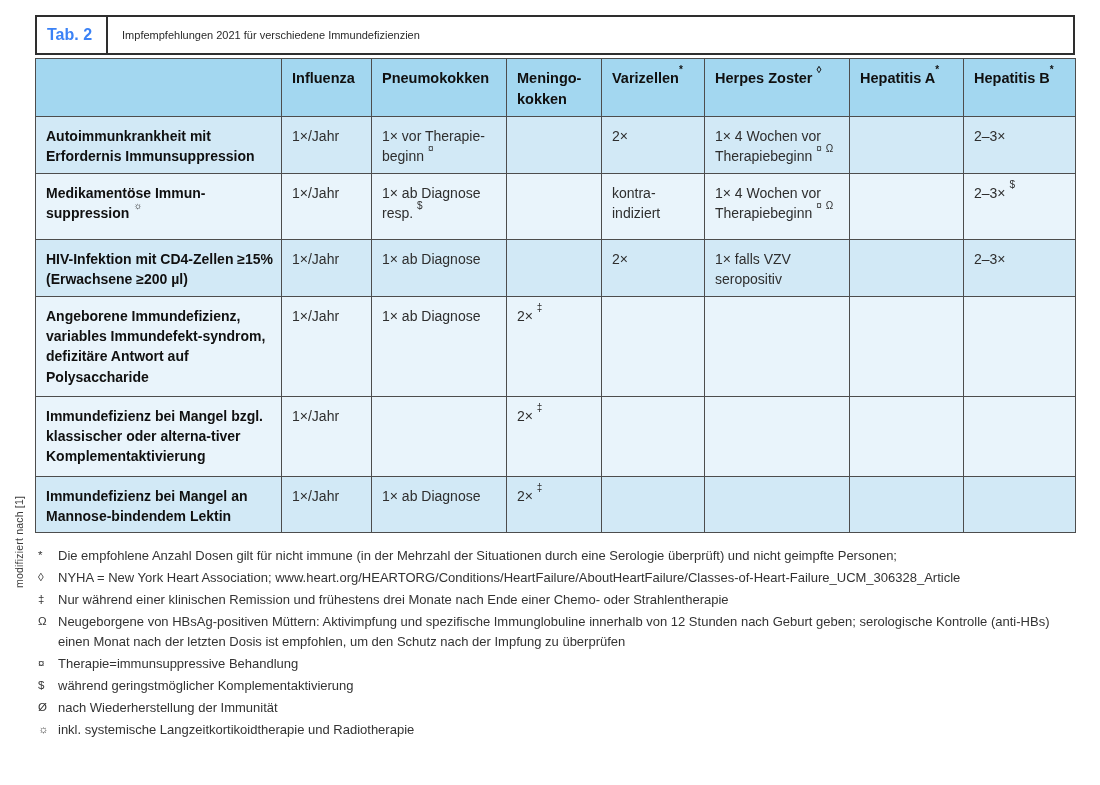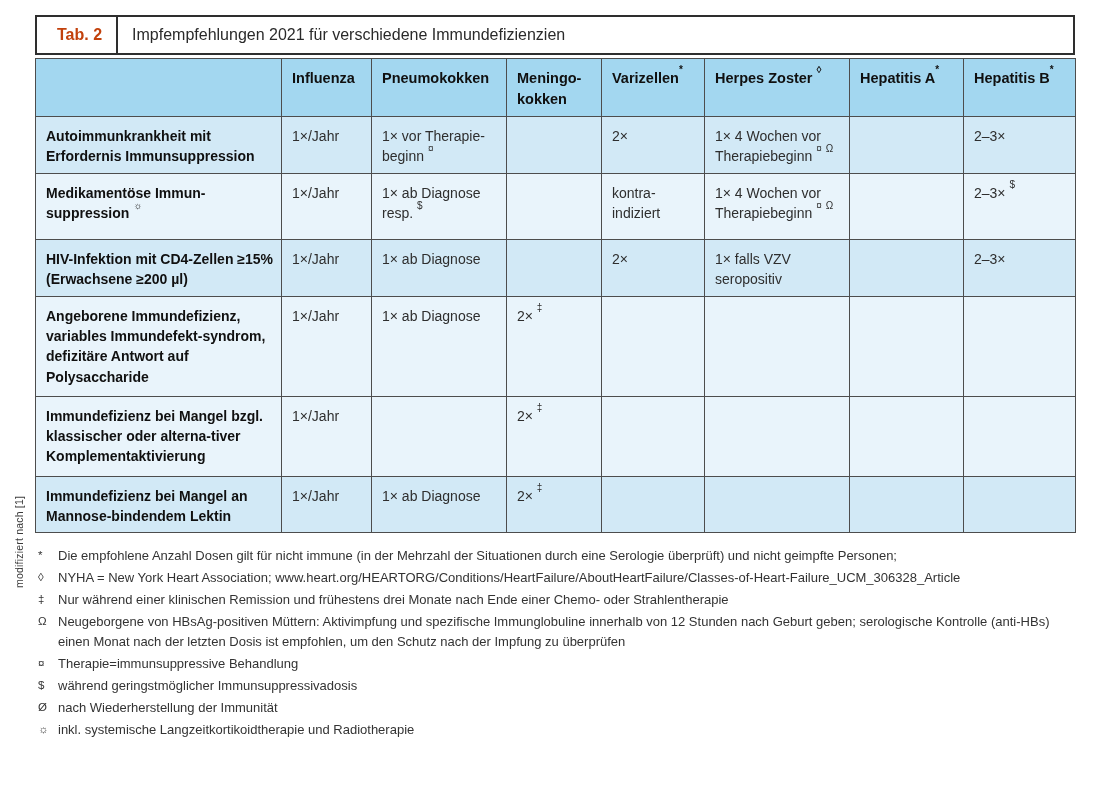--- a/index.html
+++ b/index.html
@@ -27,29 +27,29 @@
   }
 
   
   .titlebar {
     display: flex; align-items: stretch;
     border: 2px solid #2e2e2e;
     height: 40px; background: #ffffff;
   }
   .titlebar .tag {
     display: flex; align-items: center;
-    padding: 0 14px 0 20px;
+    padding: 0 14px 0 10px;
     border-right: 2px solid #2e2e2e;
-    font-weight: bold; font-size: 16px; color: #c2410c;
+    font-weight: bold; font-size: 16px; color: #3b82f6;
     white-space: nowrap;
   }
   .titlebar .title {
     display: flex; align-items: center;
     padding: 0 14px;
-    font-size: 16px; color: #2a2a2a;
+    font-size: 11px; color: #2a2a2a;
   }
 
   
   table.vax {
     margin-top: 3px;
     width: 1040px;
     border-collapse: collapse;
     table-layout: fixed;
   }
   table.vax th, table.vax td {
@@ -212,21 +212,21 @@
     <div class="footnote">
       <span class="marker">Ω</span>
       <span class="text">Neugeborgene von HBsAg-positiven Müttern: Aktivimpfung und spezifische Immunglobuline innerhalb von 12 Stunden nach Geburt geben; serologische Kontrolle (anti-HBs) einen Monat nach der letzten Dosis ist empfohlen, um den Schutz nach der Impfung zu überprüfen</span>
     </div>
     <div class="footnote">
       <span class="marker">¤</span>
       <span class="text">Therapie=immunsuppressive Behandlung</span>
     </div>
     <div class="footnote">
       <span class="marker">$</span>
-      <span class="text">während geringstmöglicher Immunsuppressivadosis</span>
+      <span class="text">während geringstmöglicher Komplementaktivierung</span>
     </div>
     <div class="footnote">
       <span class="marker">Ø</span>
       <span class="text">nach Wiederherstellung der Immunität</span>
     </div>
     <div class="footnote">
       <span class="marker">☼</span>
       <span class="text">inkl. systemische Langzeitkortikoidtherapie und Radiotherapie</span>
     </div>
   </div>

